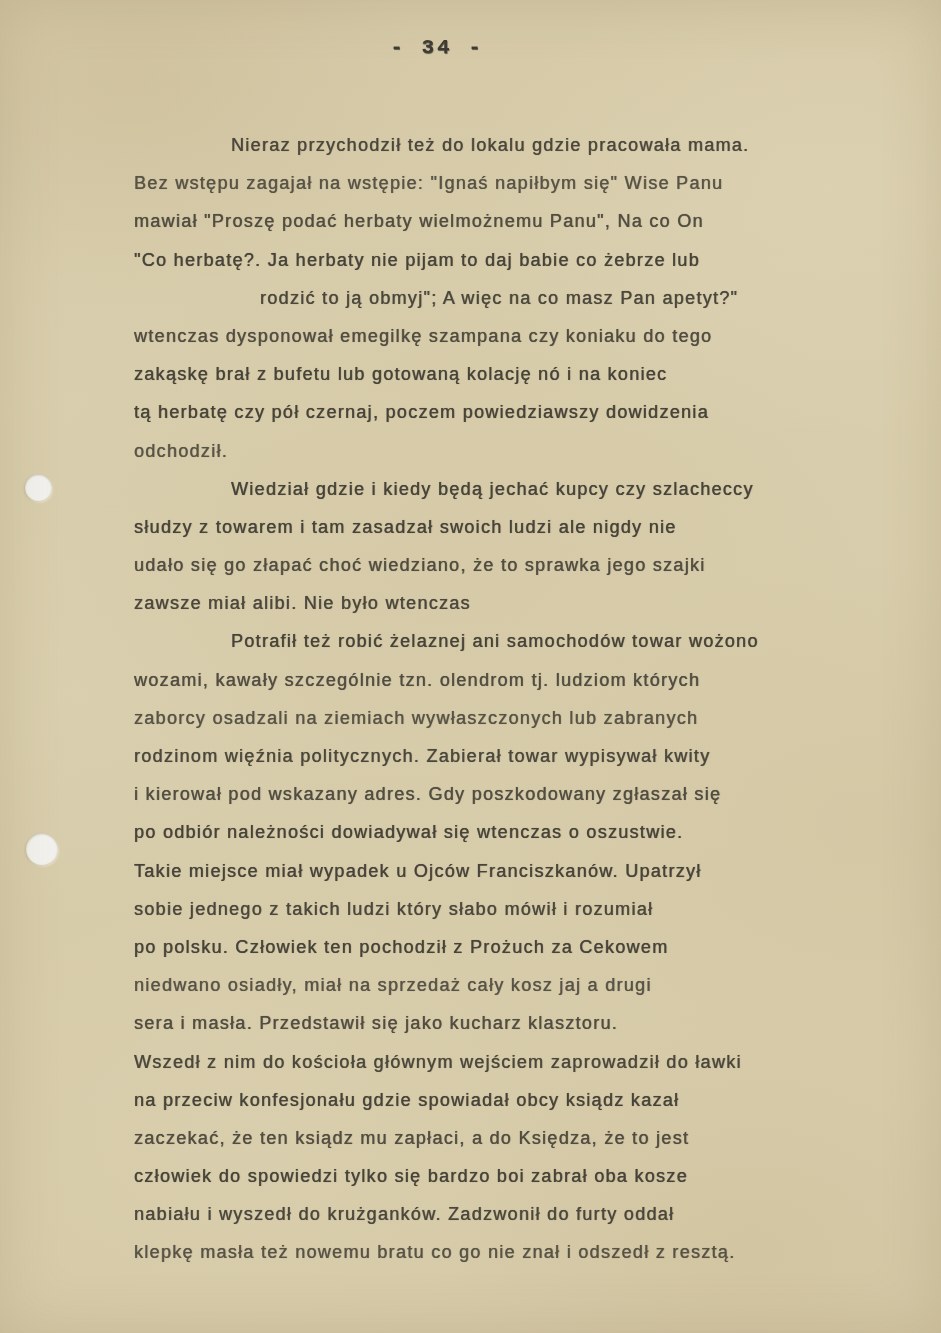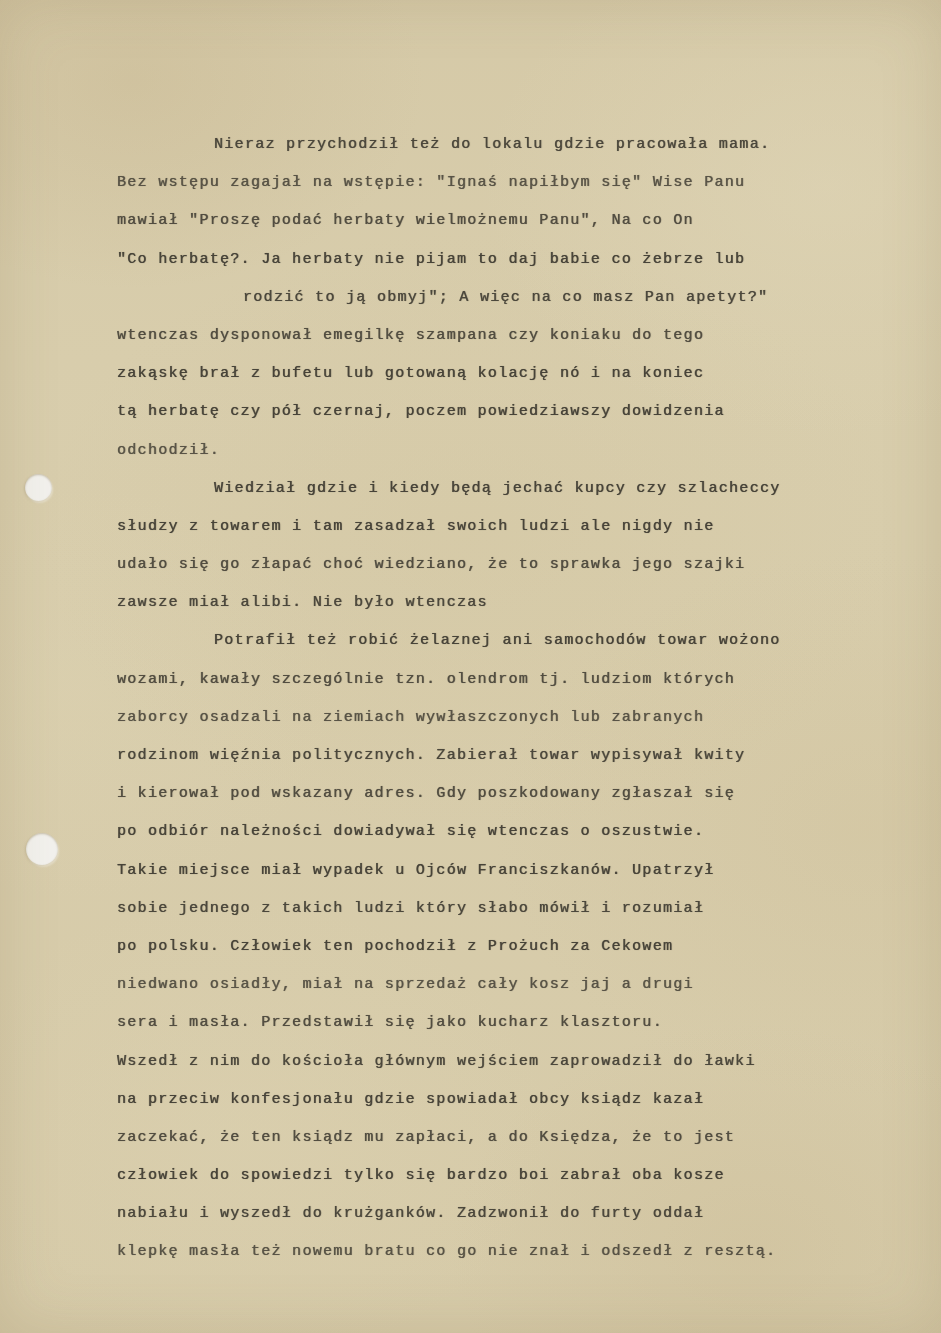--- a/index.html
+++ b/index.html
@@ -42,24 +42,24 @@
     font-size: 21px;
     font-weight: bold;
     letter-spacing: 3px;
     color: #3f3c35;
     text-shadow: 0.5px 0.5px 0.8px rgba(63,60,53,0.8);
     filter: blur(0.25px);
   }
   .body-text {
     position: absolute;
     top: 126px;
-    left: 117px;
+    left: 134px;
     width: 800px;
-    font-family: Liberation Mono, monospace;
-    font-size: 15px;
+    font-family: Liberation Sans, sans-serif;
+    font-size: 18px;
     line-height: 38.2px;
     letter-spacing: 1.3px;
     color: #474338;
     white-space: pre;
     text-shadow:
       0.5px 0.4px 0.7px rgba(68,64,55,0.75),
       -0.3px 0.1px 0.5px rgba(68,64,55,0.40);
     filter: blur(0.3px);
   }
   .line { height: 38.2px; }
@@ -80,14 +80,15 @@
   }
   .hole-top    { left: 25px; top: 474px; width: 27px; height: 27px; }
   .hole-bottom { left: 26px; top: 833px; width: 32px; height: 32px; }
 </style>
 </head>
 <body>
 
 <div class="paper">
   <div class="hole hole-top"></div>
   <div class="hole hole-bottom"></div>
+  <div class="page-number">- 34 -</div>
   <div class="body-text" id="body-text"><div class="line indent-para">Nieraz przychodził też do lokalu gdzie pracowała mama.</div><div class="line">Bez wstępu zagajał na wstępie: "Ignaś napiłbym się" Wise Panu</div><div class="line">mawiał "Proszę podać herbaty wielmożnemu Panu", Na co On</div><div class="line">"Co herbatę?. Ja herbaty nie pijam to daj babie co żebrze lub</div><div class="line indent-deep">rodzić to ją obmyj"; A więc na co masz Pan apetyt?"</div><div class="line">wtenczas dysponował emegilkę szampana czy koniaku do tego</div><div class="line">zakąskę brał z bufetu lub gotowaną kolację nó i na koniec</div><div class="line">tą herbatę czy pół czernaj, poczem powiedziawszy dowidzenia</div><div class="line">odchodził.</div><div class="line indent-para">Wiedział gdzie i kiedy będą jechać kupcy czy szlacheccy</div><div class="line">słudzy z towarem i tam zasadzał swoich ludzi ale nigdy nie</div><div class="line">udało się go złapać choć wiedziano, że to sprawka jego szajki</div><div class="line">zawsze miał alibi. Nie było wtenczas</div><div class="line indent-para">Potrafił też robić żelaznej ani samochodów towar wożono</div><div class="line">wozami, kawały szczególnie tzn. olendrom tj. ludziom których</div><div class="line">zaborcy osadzali na ziemiach wywłaszczonych lub zabranych</div><div class="line">rodzinom więźnia politycznych. Zabierał towar wypisywał kwity</div><div class="line">i kierował pod wskazany adres. Gdy poszkodowany zgłaszał się</div><div class="line">po odbiór należności dowiadywał się wtenczas o oszustwie.</div><div class="line">Takie miejsce miał wypadek u Ojców Franciszkanów. Upatrzył</div><div class="line">sobie jednego z takich ludzi który słabo mówił i rozumiał</div><div class="line">po polsku. Człowiek ten pochodził z Prożuch za Cekowem</div><div class="line">niedwano osiadły, miał na sprzedaż cały kosz jaj a drugi</div><div class="line">sera i masła. Przedstawił się jako kucharz klasztoru.</div><div class="line">Wszedł z nim do kościoła głównym wejściem zaprowadził do ławki</div><div class="line">na przeciw konfesjonału gdzie spowiadał obcy ksiądz kazał</div><div class="line">zaczekać, że ten ksiądz mu zapłaci, a do Księdza, że to jest</div><div class="line">człowiek do spowiedzi tylko się bardzo boi zabrał oba kosze</div><div class="line">nabiału i wyszedł do krużganków. Zadzwonił do furty oddał</div><div class="line">klepkę masła też nowemu bratu co go nie znał i odszedł z resztą.</div></div>
 </div>
 
 </body></html>

